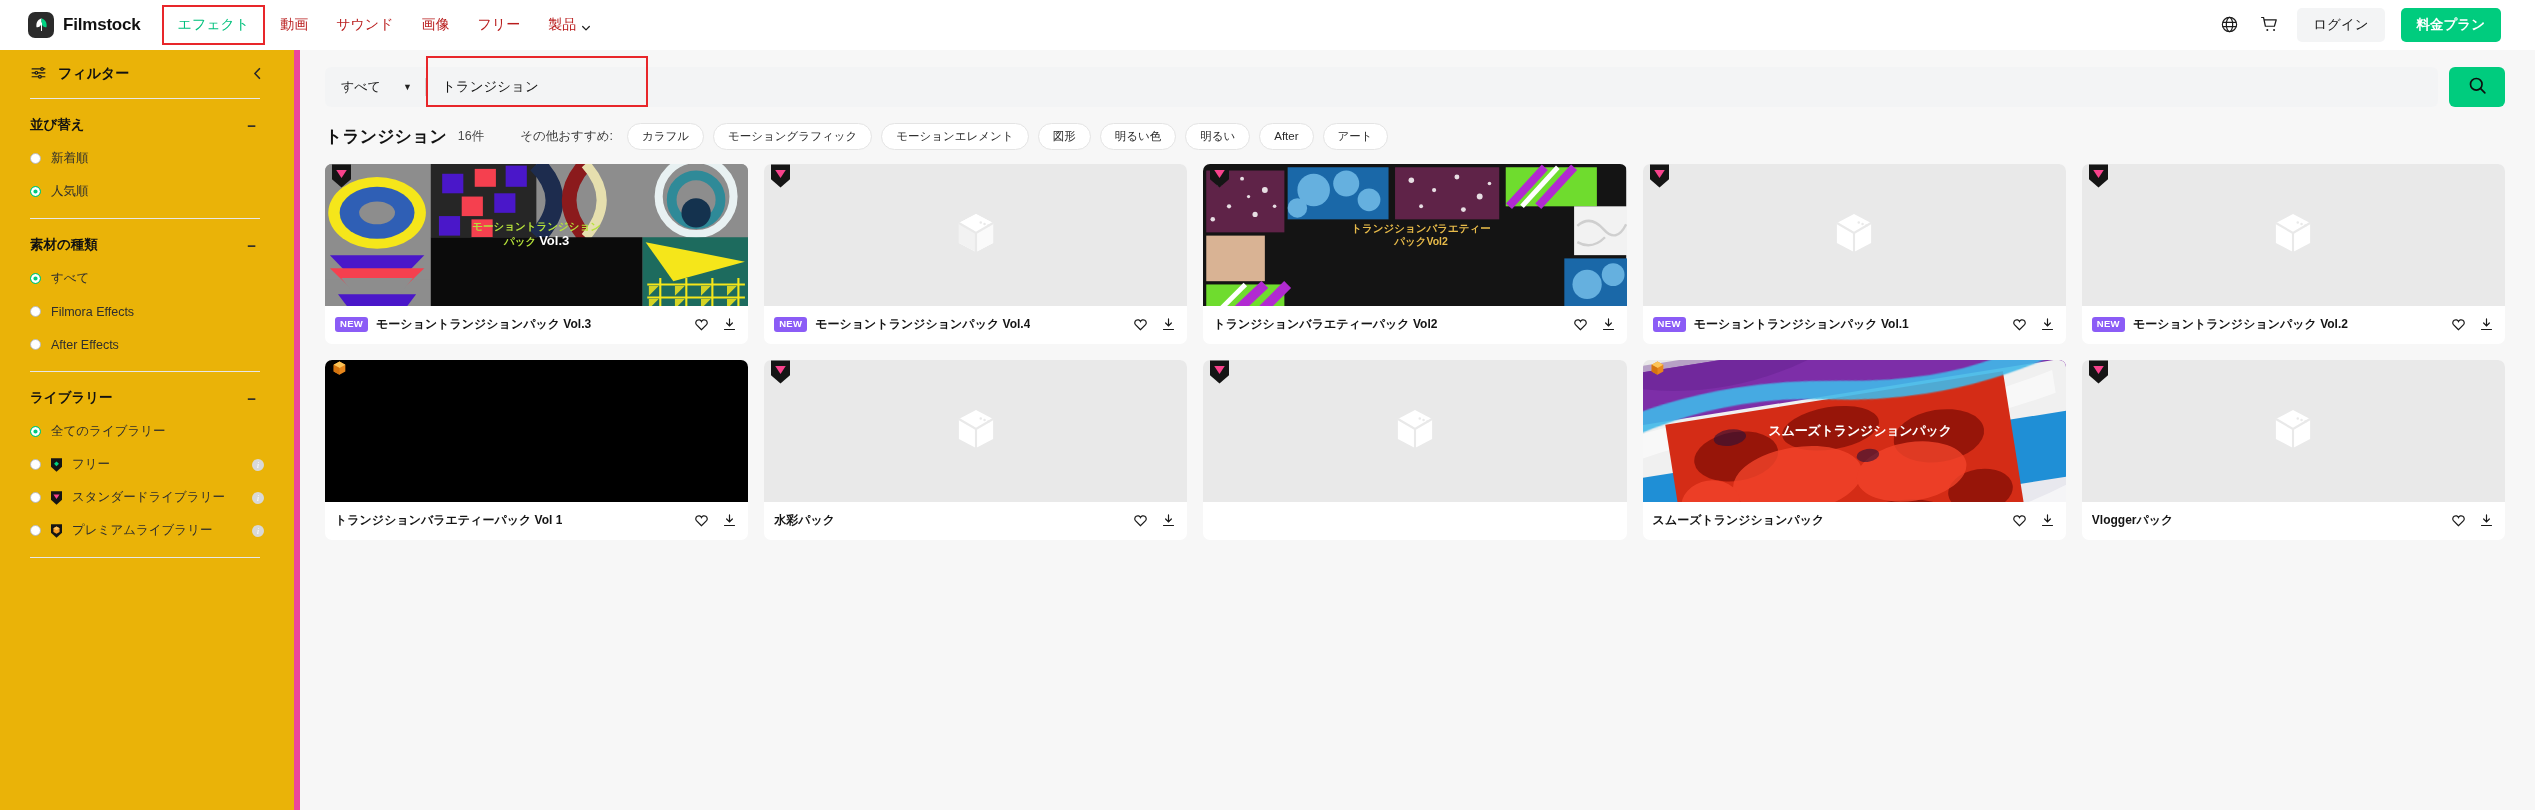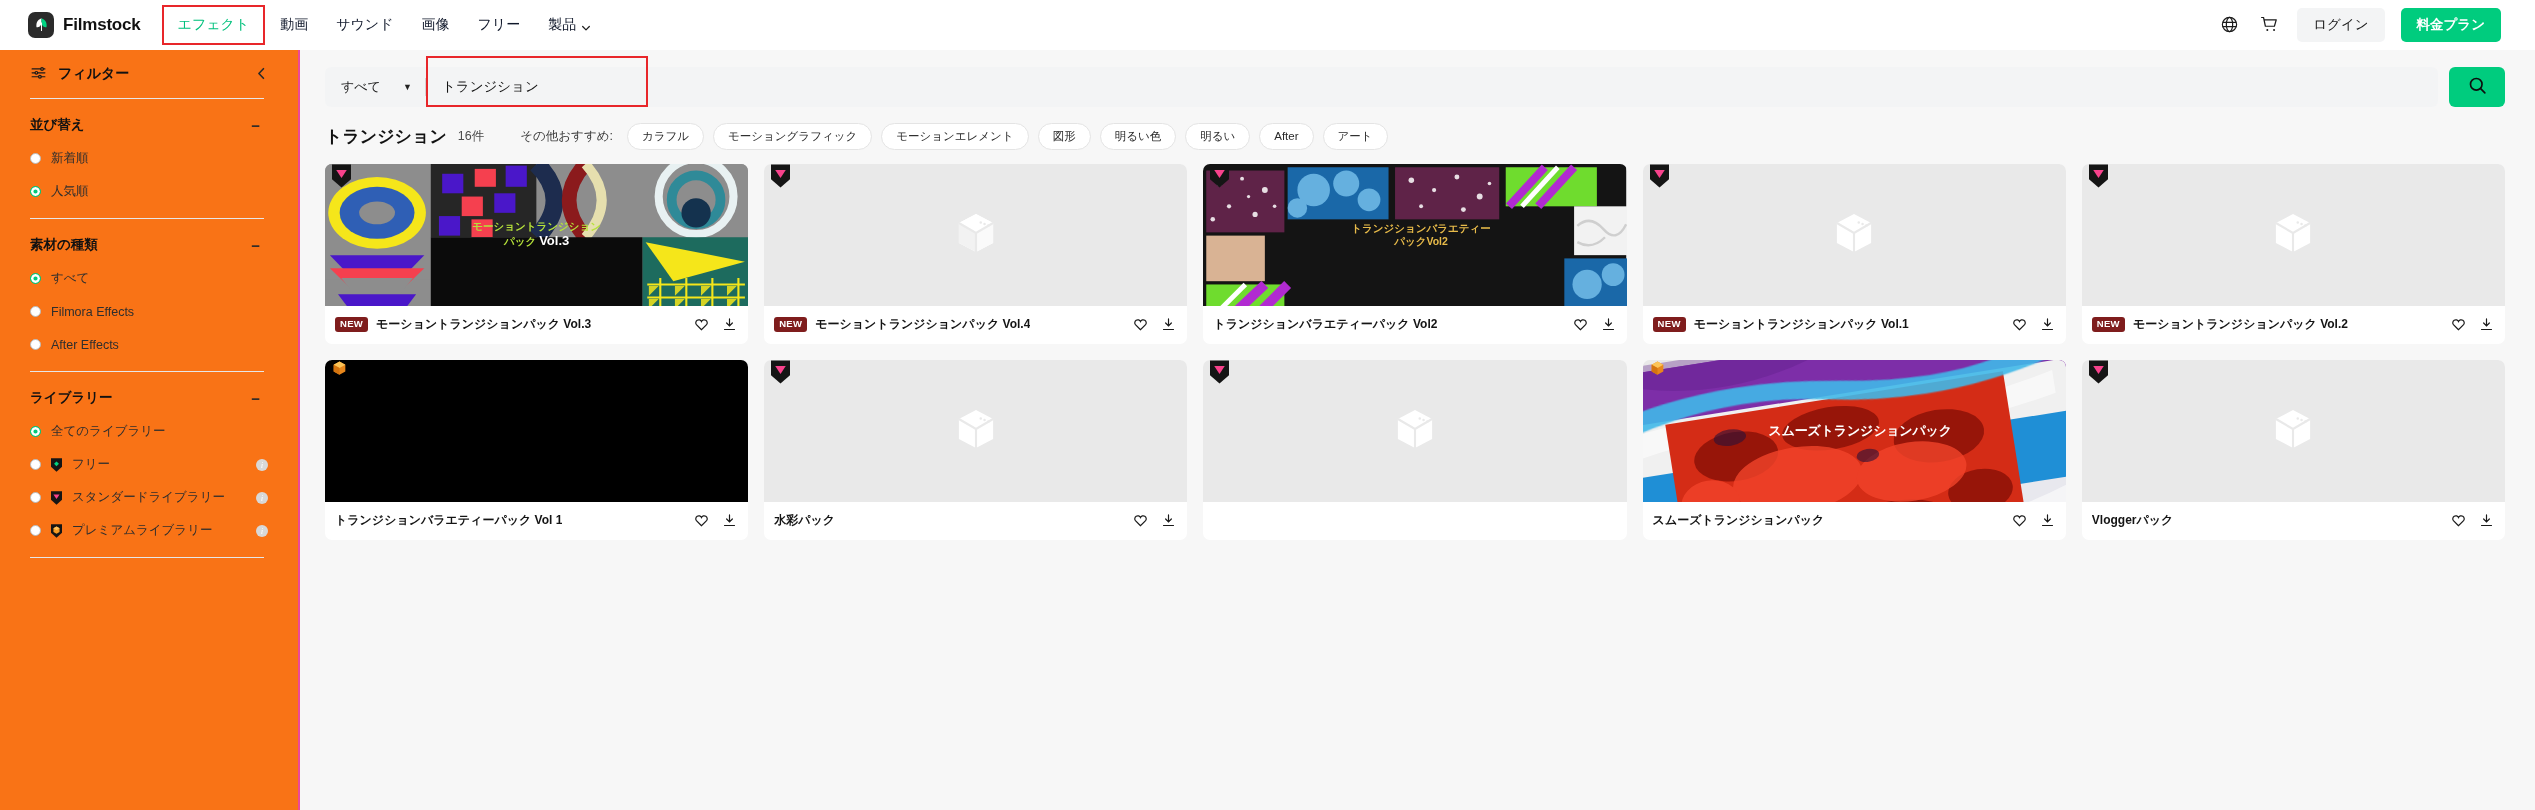--- a/index.html
+++ b/index.html
@@ -26,21 +26,21 @@
   .brand { display: flex; align-items: center; gap: 9px; margin-right: 20px; }
   .brand-mark {
     width: 26px; height: 26px; border-radius: 7px;
     background: #2b2b2b;
     display: flex; align-items: center; justify-content: center;
   }
   .brand-name { font-size: 17px; font-weight: bold; letter-spacing: -0.2px; color: #111; }
 
   .mainnav { display: flex; align-items: center; gap: 0; }
   .nav-item {
-    font-size: 14px; color: #0f172a; padding: 6px 14px;
+    font-size: 14px; color: #b91c1c; padding: 6px 14px;
     cursor: pointer; white-space: nowrap; position: relative;
     display: flex; align-items: center; gap: 5px;
   }
   .nav-item.active { color: #00c07c; }
   .nav-item.boxed {
     outline: 2px solid #e8262a;
     padding: 9px 14px;
     margin: 0 3px;
   }
   .caret { display: inline-block; width: 9px; height: 9px; }
@@ -57,23 +57,23 @@
     font-size: 13.5px; padding: 8px 16px; cursor: pointer; color: #ffffff;
     font-weight: bold; font-family: inherit;
   }
 
   
   .shell { display: flex; height: 760px; }
 
   
   .sidebar {
     width: 300px; flex: 0 0 300px;
-    background: #f97316;
+    background: #eab308;
     padding: 0 30px 0 20px;
-    border-right: 2px solid #ec4899;
+    border-right: 6px solid #ec4899;
   }
   .filter-head {
     display: flex; align-items: center; height: 48px;
     gap: 11px; padding-left: 10px;
   }
   .filter-title { font-size: 14px; font-weight: bold; color: #111; }
   .collapse-arrow { margin-left: auto; cursor: pointer; color: #333; font-size: 14px; line-height: 1; }
   .hr { height: 1px; background: #e7e7e7; margin: 0 4px 0 10px; }
 
   .fgroup { padding: 17px 0 16px 10px; }
@@ -164,21 +164,21 @@
   .tier {
     position: absolute; left: 7px; top: 0; width: 19px; height: 24px; z-index: 2;
   }
   .cardfoot {
     height: 38px; display: flex; align-items: center; padding: 0 11px 0 10px; gap: 8px;
   }
   .pill {
     font-size: 9.5px; font-weight: bold; color: #ffffff; border-radius: 3px;
     padding: 2.5px 5px; line-height: 1.1; letter-spacing: .3px; flex: 0 0 auto;
   }
-  .pill.new { background: #7f1d1d; }
+  .pill.new { background: #8b5cf6; }
   .pill.hot { background: #fa6d7e; font-weight: normal; }
   .cardtitle {
     font-size: 12px; font-weight: bold; color: #141414; white-space: nowrap;
     overflow: hidden; text-overflow: ellipsis;
   }
   .cardacts { margin-left: auto; display: flex; align-items: center; gap: 13px; flex: 0 0 auto; }
   .act { cursor: pointer; display: flex; }
 
   
   .art { position: absolute; inset: 0; }

